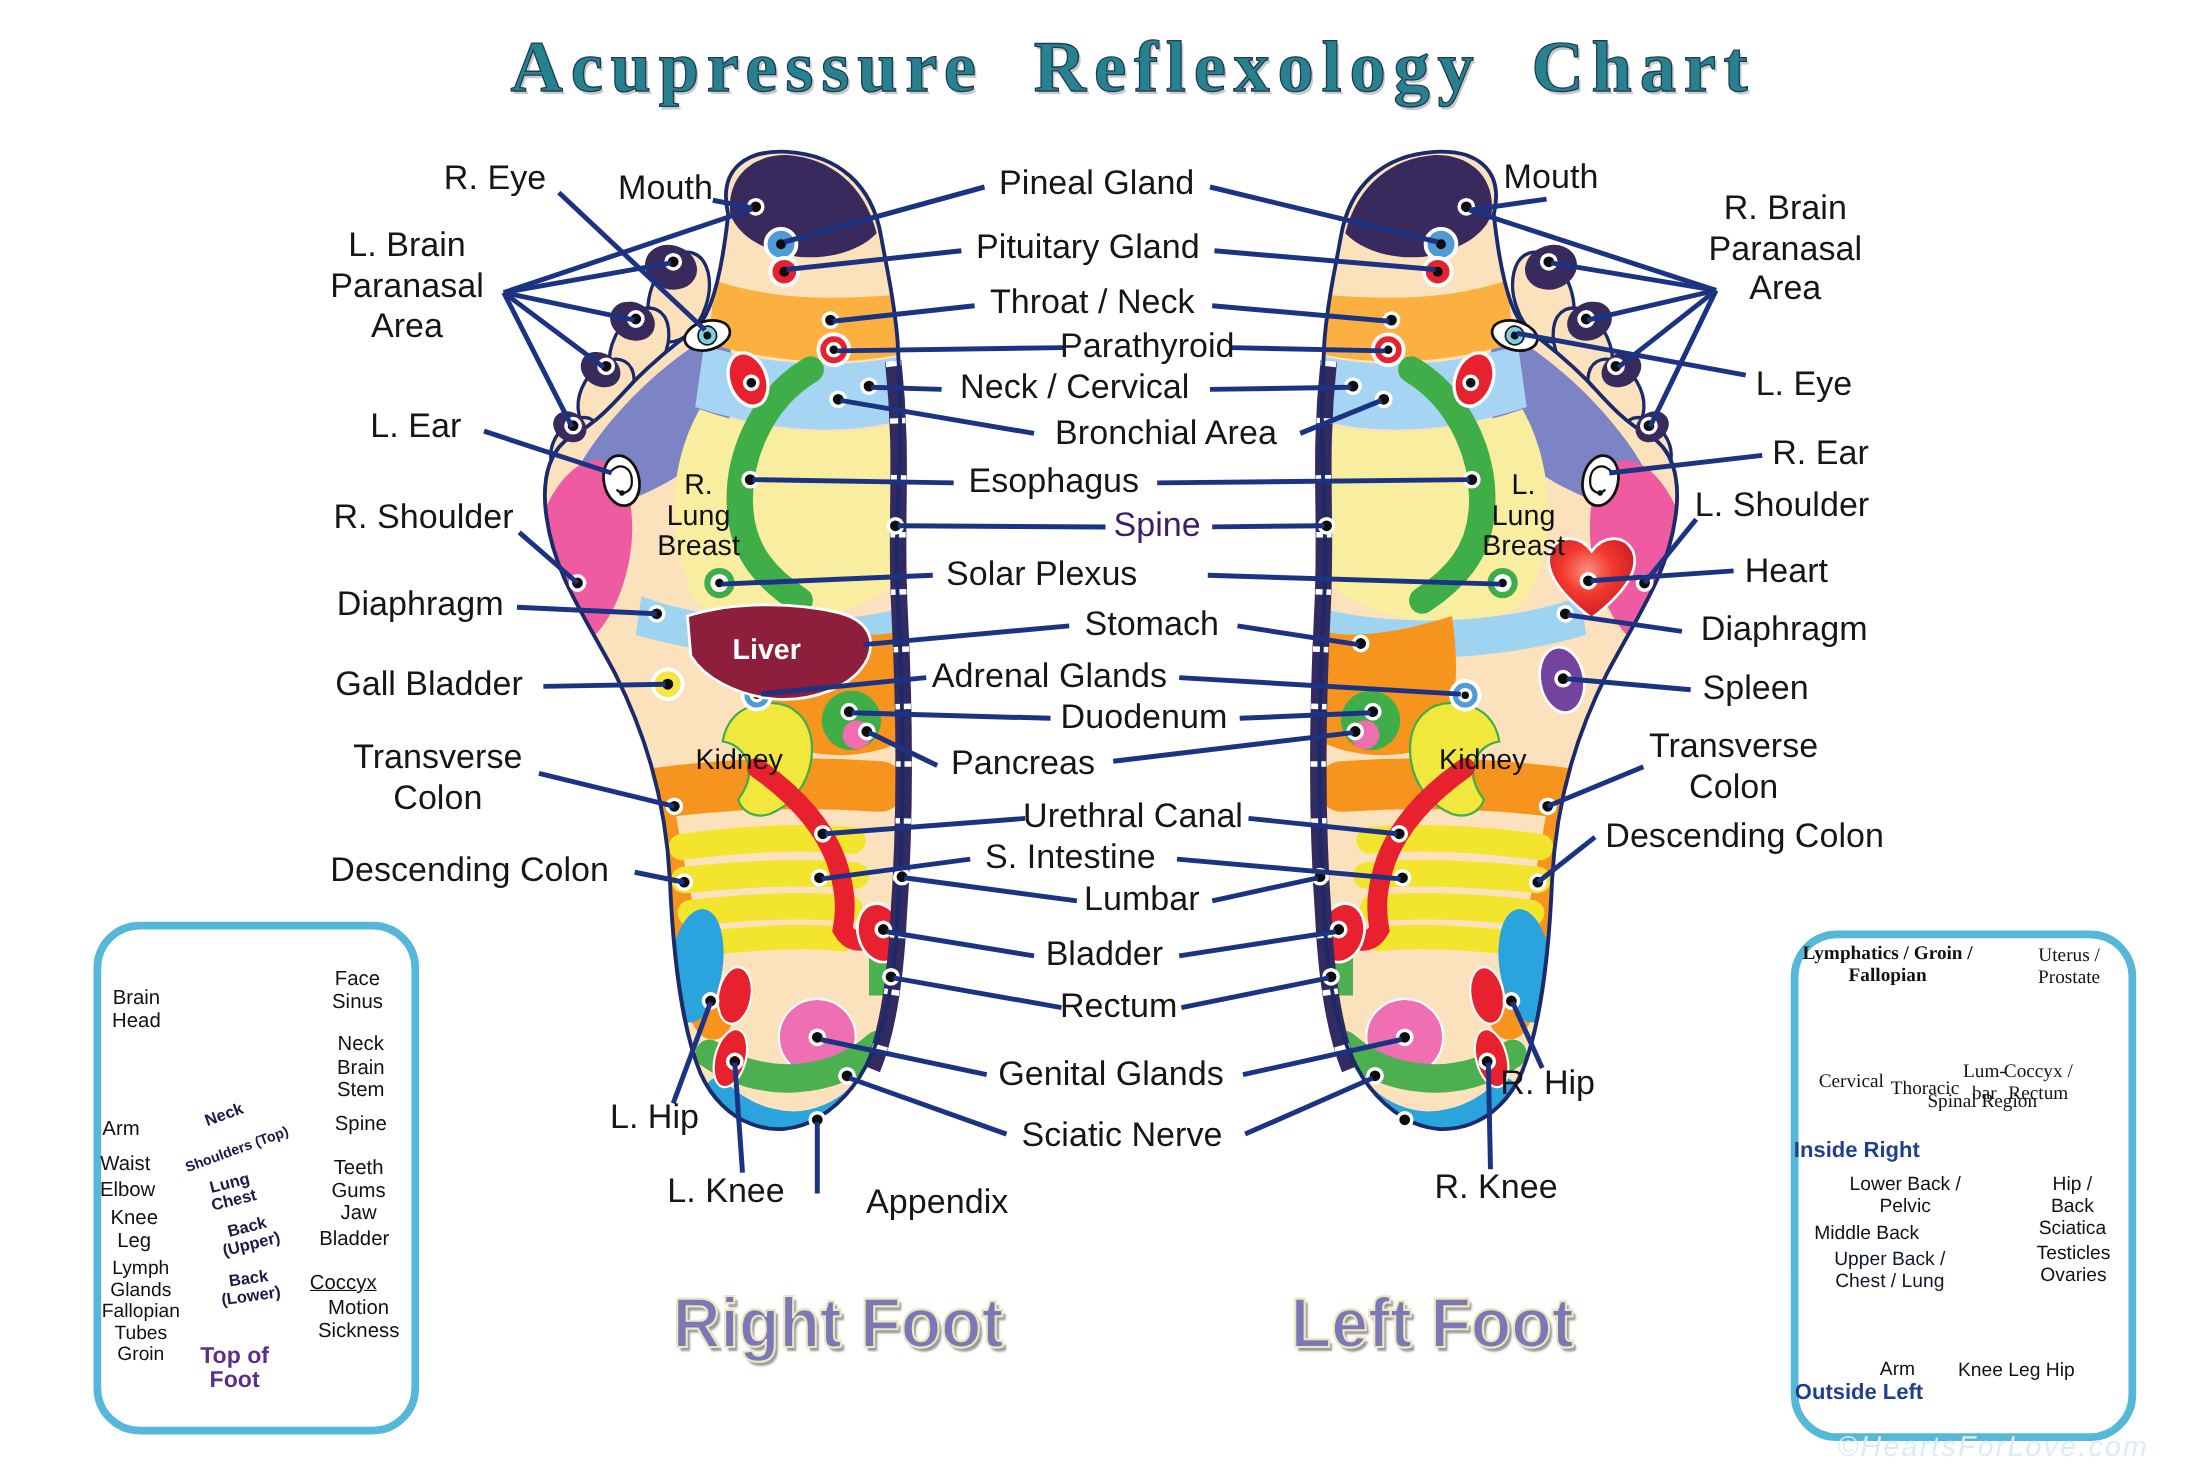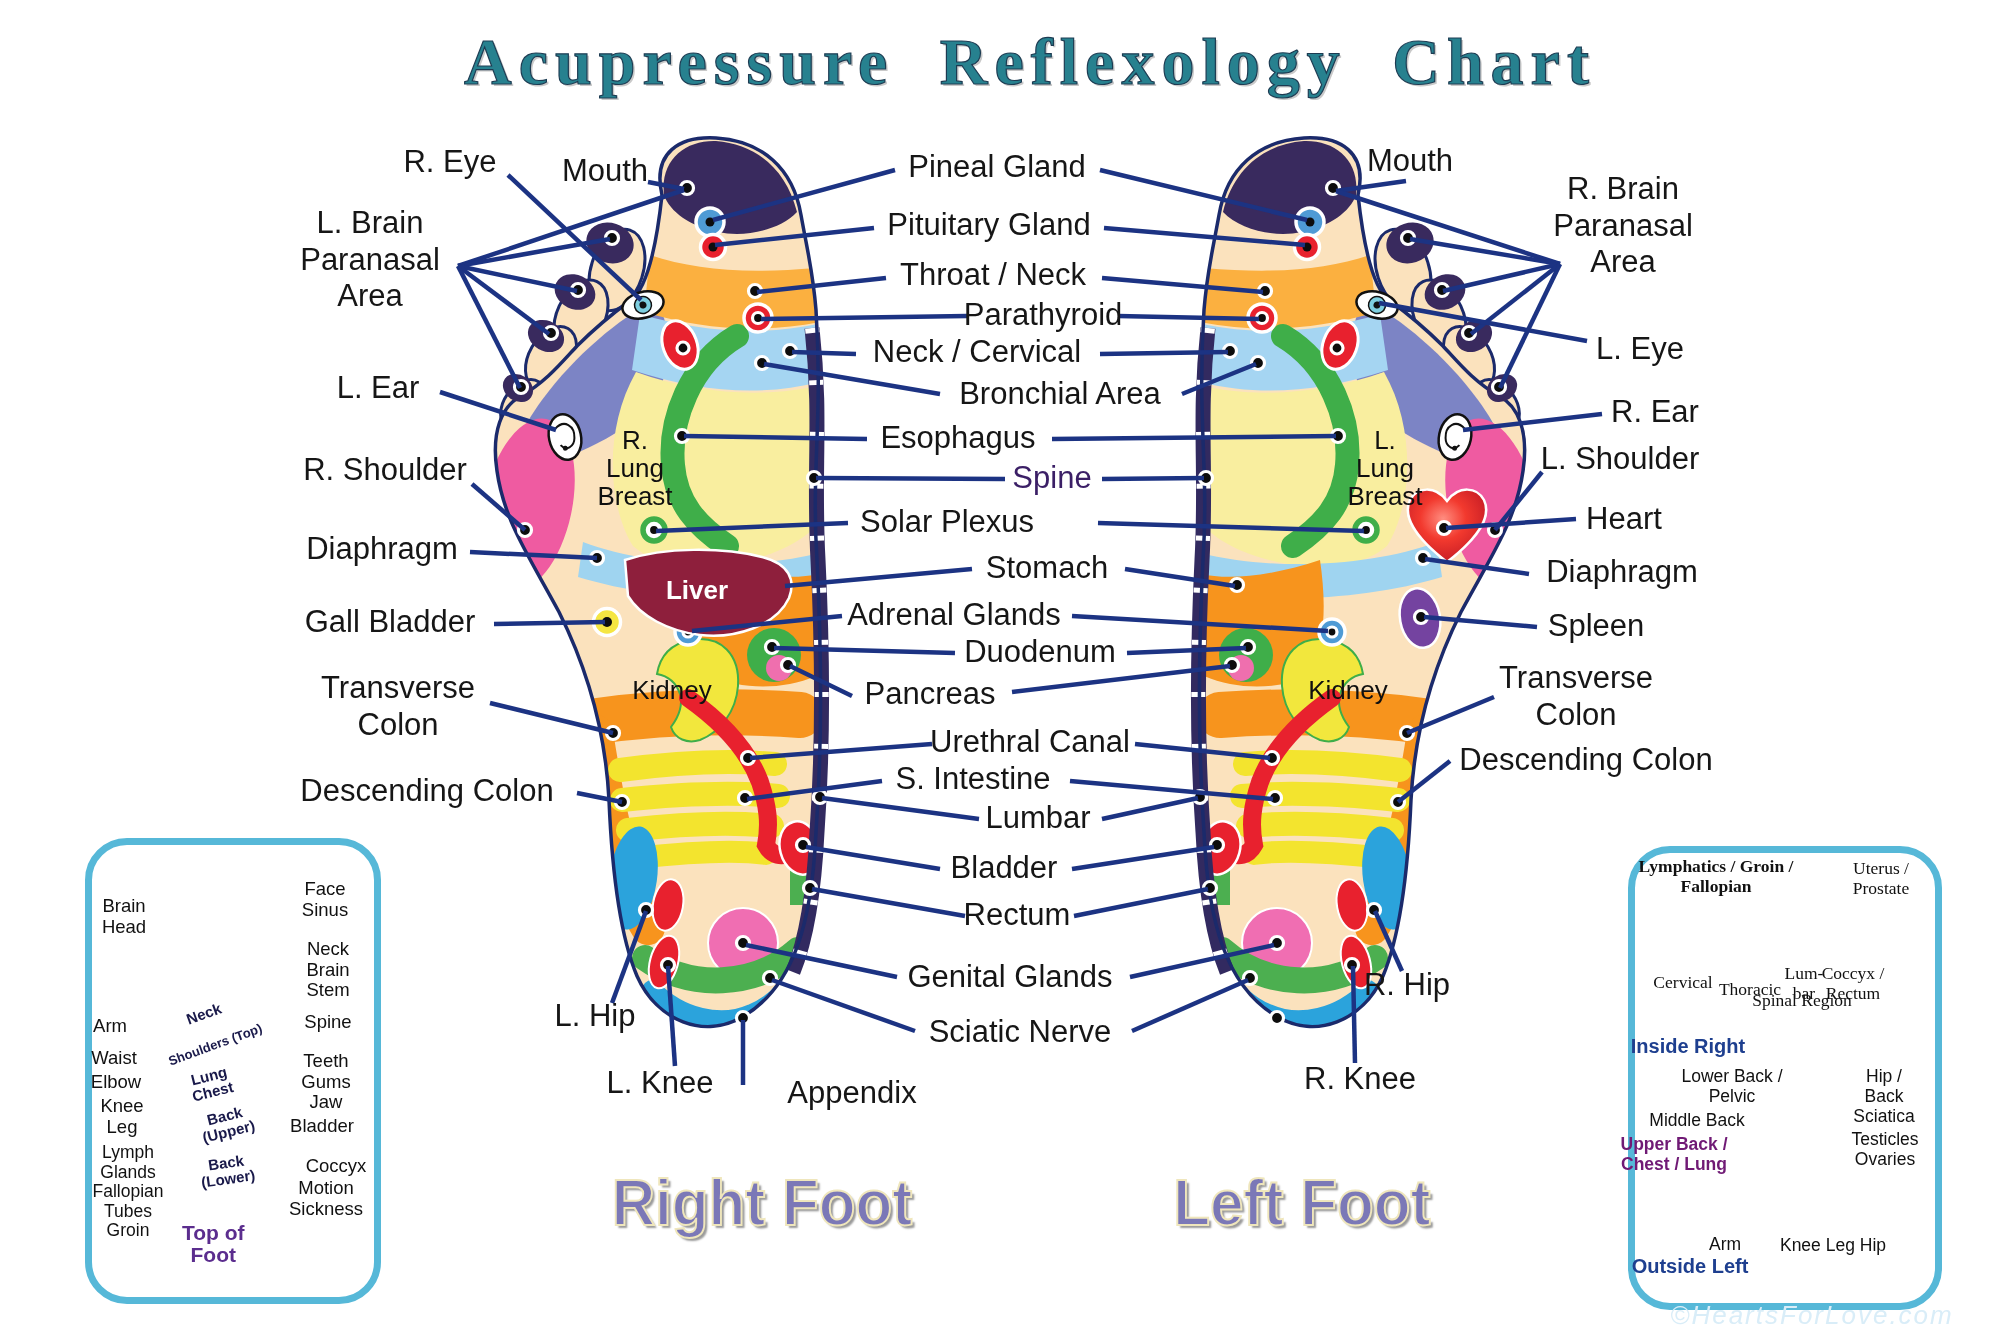--- a/index.html
+++ b/index.html
@@ -21,21 +21,21 @@
   .ilbl{position:absolute;transform:translate(-50%,-50%);white-space:pre-line;text-align:center;
         font-size:18.5px;line-height:1.12;color:#111;}
   .zrot{position:absolute;transform-origin:center;white-space:pre-line;text-align:center;
         font-size:15px;font-weight:bold;color:#19194a;line-height:1.05;}
   .topfoot{color:#5b2d8e;font-weight:bold;font-size:21px;}
   .slbl{position:absolute;transform:translate(-50%,-50%);white-space:pre-line;text-align:center;
         font-family:"Liberation Serif",serif;font-size:17.5px;line-height:1.15;color:#111;}
   .blbl{position:absolute;transform:translate(-50%,-50%);white-space:pre-line;text-align:center;
         font-size:17.5px;line-height:1.15;color:#111;}
   .cap{position:absolute;transform:translate(-50%,-50%);font-size:20px;font-weight:bold;color:#1e3f8f;white-space:nowrap;}
-  .green-lbl{color:#701a75;font-weight:bold;}
+  .green-lbl{color:#0f172a;font-weight:normal;margin-left:44px;}
   .inset{position:absolute;border:7px solid #56b8d8;border-radius:42px;background:#fff;}
   .watermark{position:absolute;transform:translate(-50%,-50%);font-size:26px;font-style:italic;
         color:#d9edf8;letter-spacing:2px;white-space:nowrap;}
 </style>
 </head>
 <body>
 
 <div id="stage">
 
 <svg id="art" width="2000" height="1333" viewBox="0 0 2000 1333">
@@ -491,21 +491,21 @@
 Leg</div>
 <div class="ilbl" style="left:128px;top:1192px;font-size:17.5px;">Lymph
 Glands
 Fallopian
 Tubes
 Groin</div>
 <div class="ilbl" style="left:326px;top:1082px;">Teeth
 Gums
 Jaw</div>
 <div class="ilbl" style="left:322px;top:1126px;">Bladder</div>
-<div class="ilbl" style="left:336px;top:1166px;">Coccyx</div>
+<div class="ilbl" style="left:312px;top:1166px;text-decoration:underline;">Coccyx</div>
 <div class="ilbl" style="left:326px;top:1199px;">Motion
 Sickness</div>
 
 <div class="zrot" style="left:186px;top:1006px;transform:rotate(-20deg);">Neck</div>
 <div class="zrot" style="left:166px;top:1038px;transform:rotate(-20deg);font-size:13px;">Shoulders (Top)</div>
 <div class="zrot" style="left:190px;top:1068px;transform:rotate(-14deg);">Lung
 Chest</div>
 <div class="zrot" style="left:200px;top:1108px;transform:rotate(-14deg);">Back
 (Upper)</div>
 <div class="zrot" style="left:200px;top:1155px;transform:rotate(-8deg);">Back

